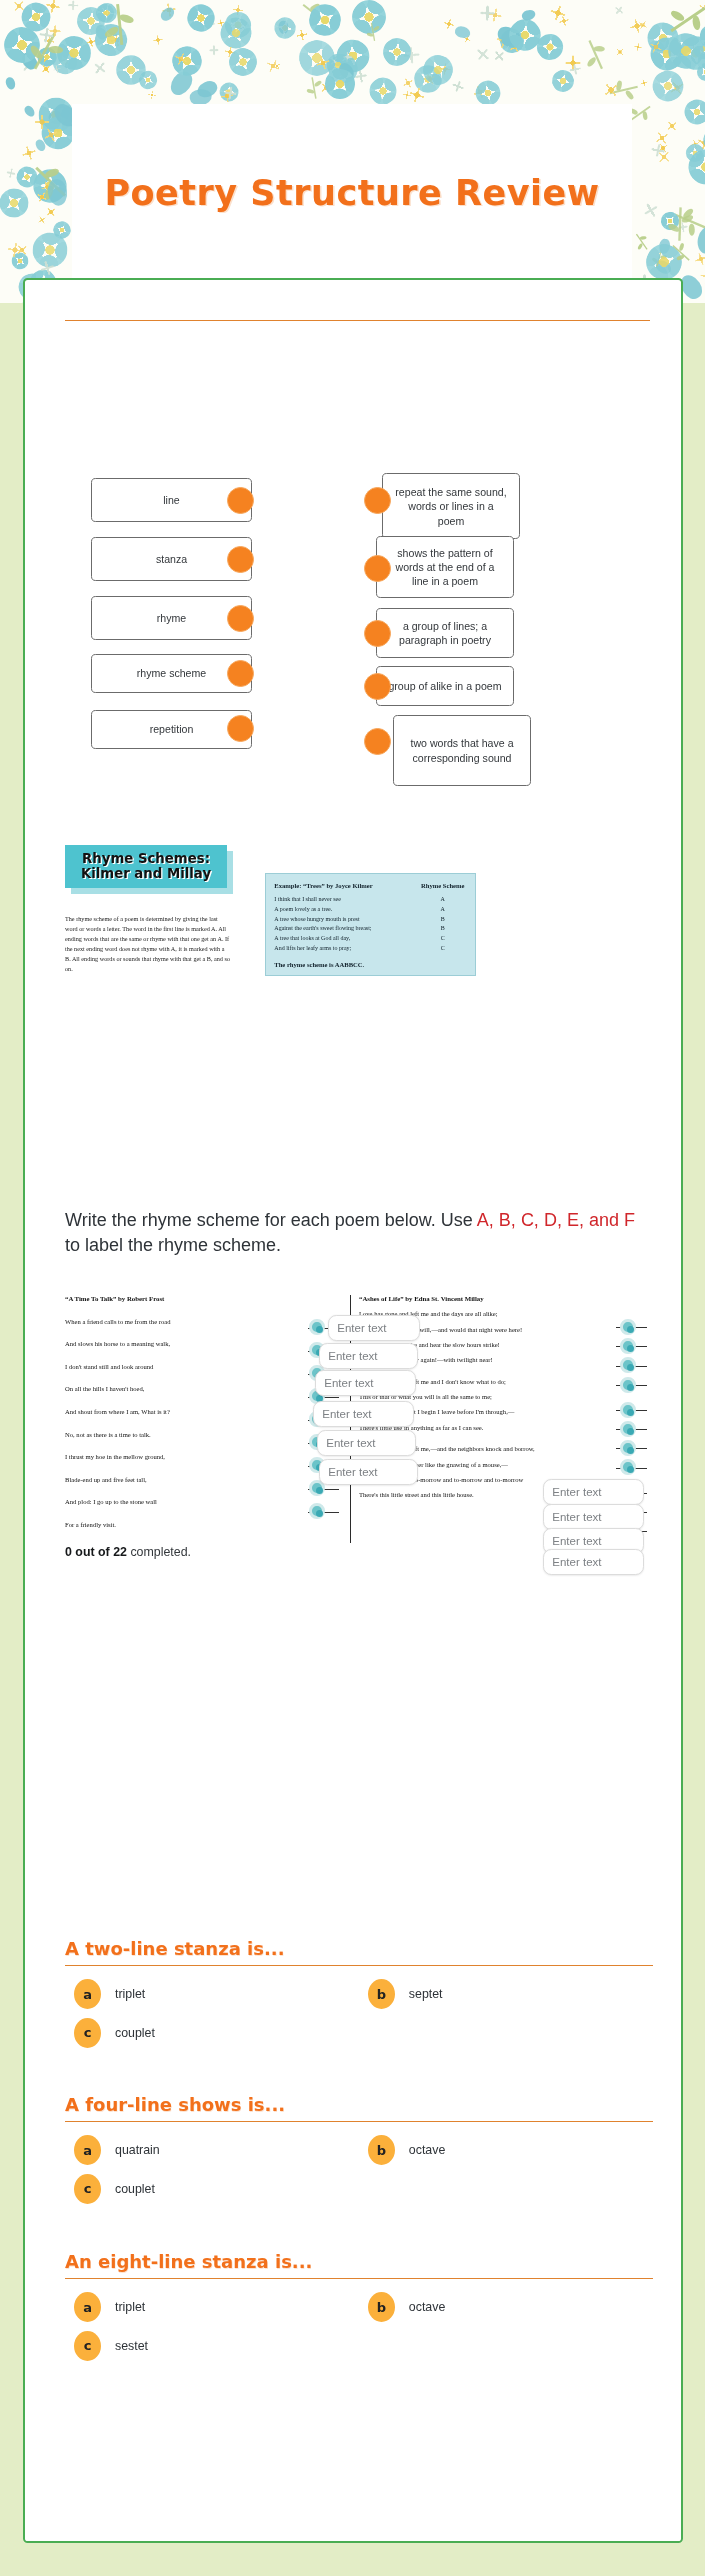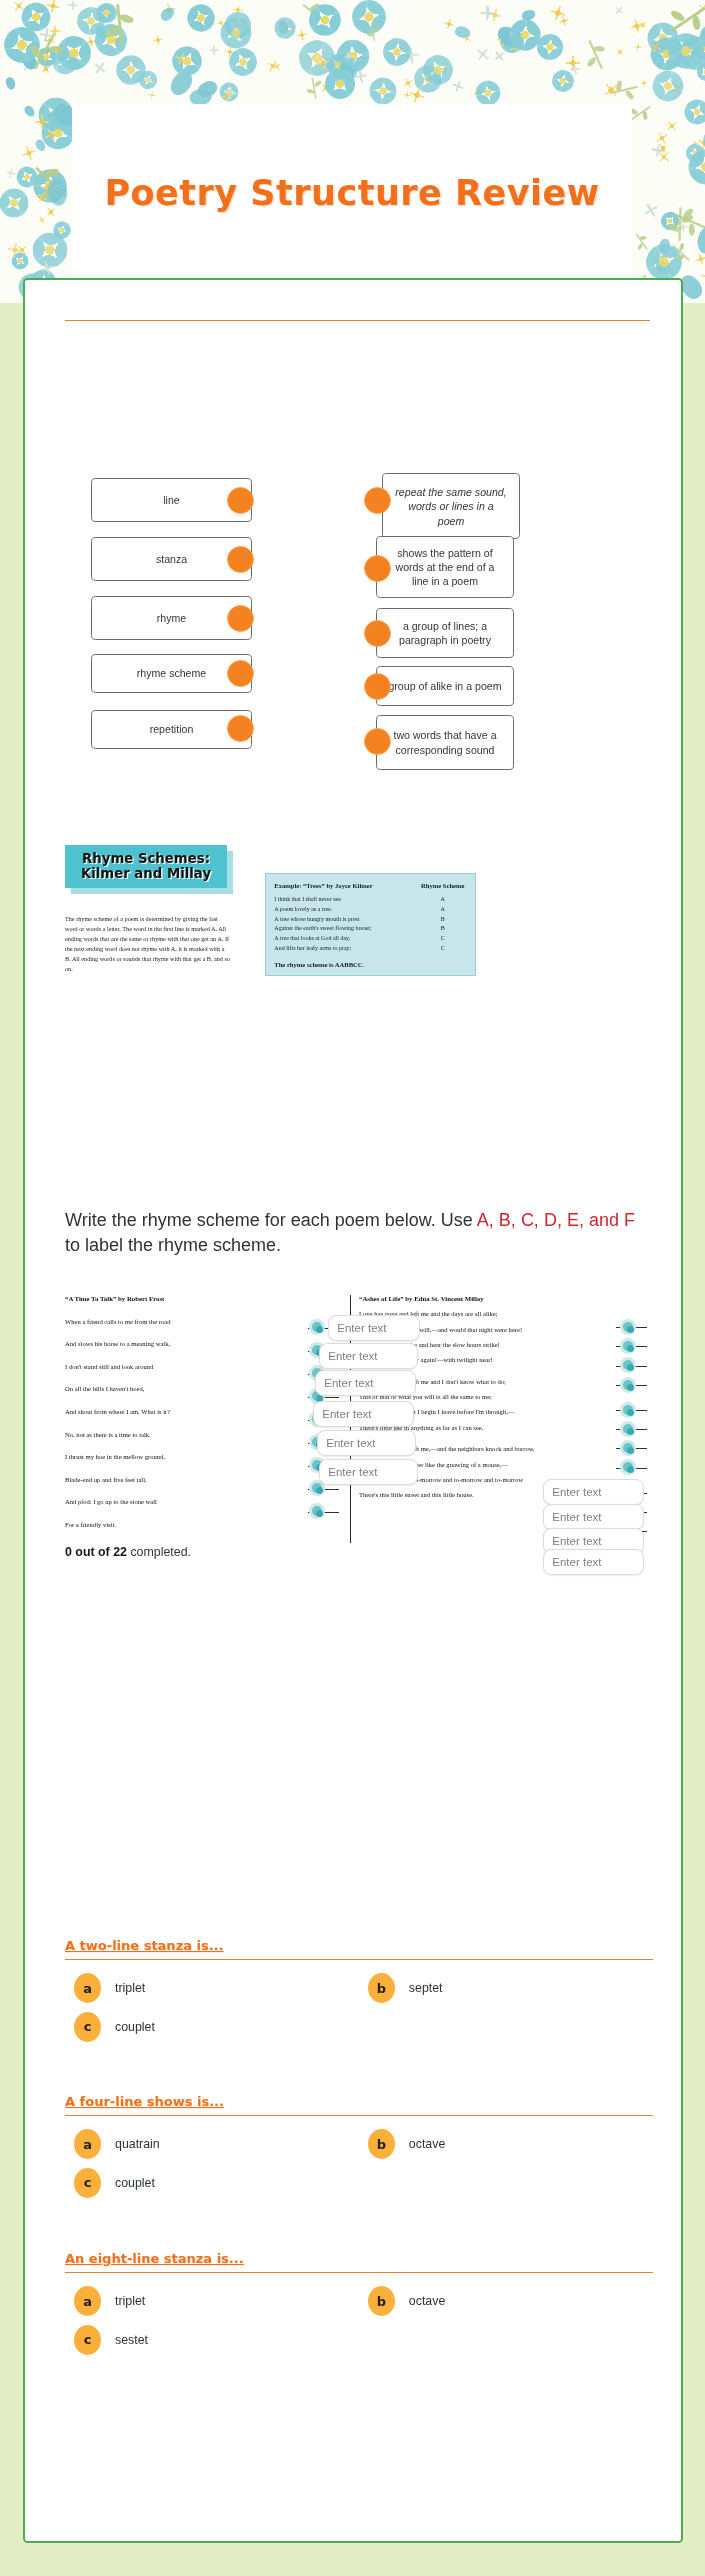--- a/index.html
+++ b/index.html
@@ -164,25 +164,24 @@
     cursor:text;
   }
   #completed-status {
     position:absolute; font-size:12.4px; color:#33373b;
   }
   #completed-status b { color:#16181a; }
 
   
   .mcq { position:absolute; left:40px; width:588px; }
   .mcq-q {
-    color:#f2701b; font-weight:bold; font-size:13px;
+    color:#f2701b; font-weight:bold; font-size:18px;
     font-family:"DejaVu Sans", sans-serif;
     text-shadow:0.6px 0.6px 0 #fbe3d2;
     padding-bottom:5.5px;
-    text-decoration:underline;
   }
   .mcq-rule { border-bottom:1.3px solid #e0822e; margin-bottom:12px; }
   .mcq-grid { position:relative; height:79px; }
   .opt { position:absolute; display:flex; align-items:center; }
   .opt-bubble {
     width:27px; height:30px; border-radius:50%;
     background:#fbb03b; color:#222; font-weight:bold; font-size:13px;
     display:flex; align-items:center; justify-content:center;
     font-family:"DejaVu Sans", sans-serif; cursor:pointer; flex:none;
   }
@@ -436,41 +435,41 @@
     <div class="m-box m-left" style="left:26px; top:176px; height:39px;">
       <span>rhyme scheme</span>
       </div>
     <div class="dot" style="left:162px; top:182px;"></div>
 
     <div class="m-box m-left" style="left:26px; top:232px; height:39px;">
       <span>repetition</span>
       </div>
     <div class="dot" style="left:162px; top:237px;"></div>
 
-    <div class="m-box m-right" style="left:317px; top:-4.6px;  height:66px;font-style:italic;">
+    <div class="m-box m-right" style="left:317px; top:-4.6px;  height:66px;">
       <span>repeat the same sound, words or lines in a poem</span>
       </div>
     <div class="dot" style="left:299px; top:9.2px;"></div>
 
     <div class="m-box m-right" style="left:311px; top:58px; height:62px;">
       <span>shows the pattern of words at the end of a line in a poem</span>
       </div>
     <div class="dot" style="left:299px; top:77px;"></div>
 
     <div class="m-box m-right" style="left:311px; top:130px; height:50px;">
       <span>a group of lines; a paragraph in poetry</span>
       </div>
     <div class="dot" style="left:299px; top:142px;"></div>
 
     <div class="m-box m-right" style="left:311px; top:188px; height:40px;">
       <span>group of alike in a poem</span>
       </div>
     <div class="dot" style="left:299px; top:195px;"></div>
 
-    <div class="m-box m-right" style="left:311px; top:237px; height:55px;">
+    <div class="m-box m-right" style="left:328px; top:237px; height:71px;">
       <span>two words that have a corresponding sound</span>
       </div>
     <div class="dot" style="left:299px; top:250px;"></div>
   </div>
 
   <div id="rhyme-graphic" style="left:40px; top:565px; width:588px; height:184px;">
     <div id="rs-banner-shadow"></div>
     <div id="rs-banner">
       <span>Rhyme Schemes:</span>
       <span>Kilmer and Millay</span>

